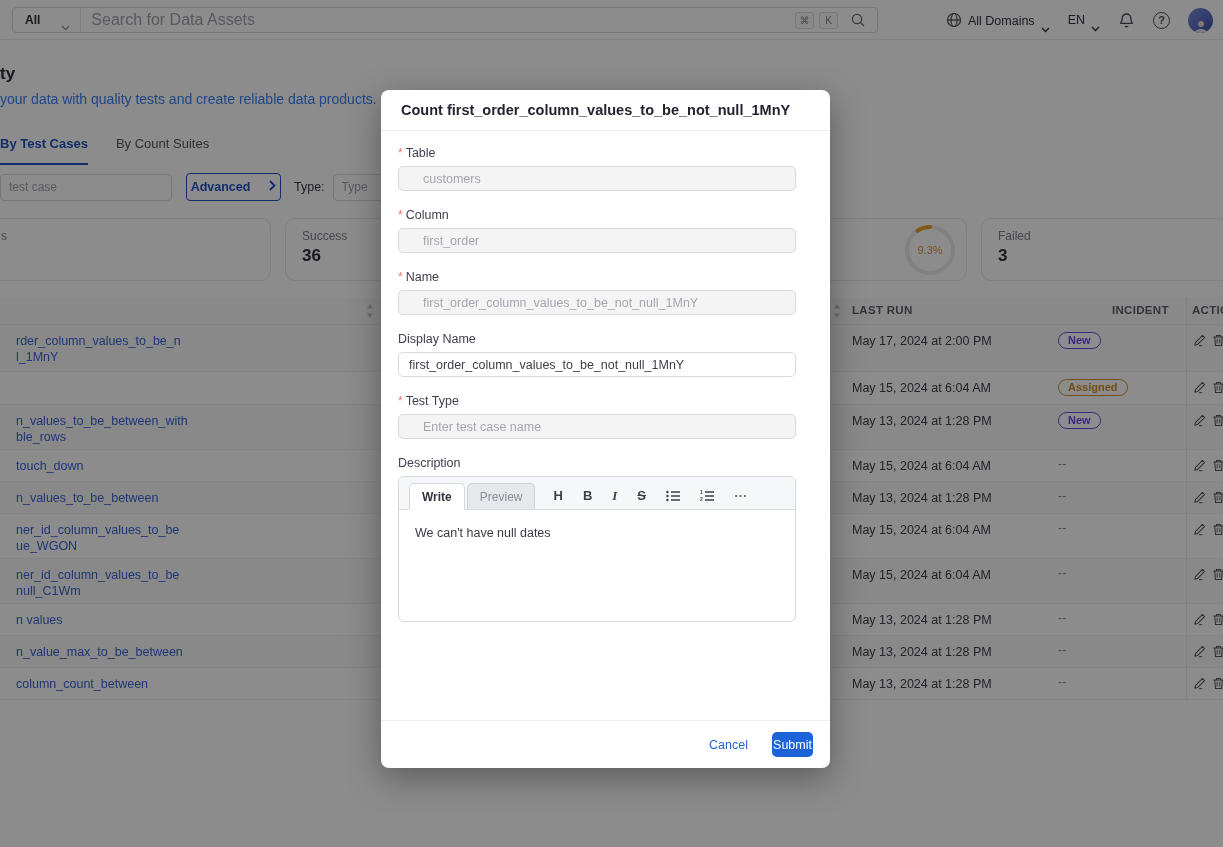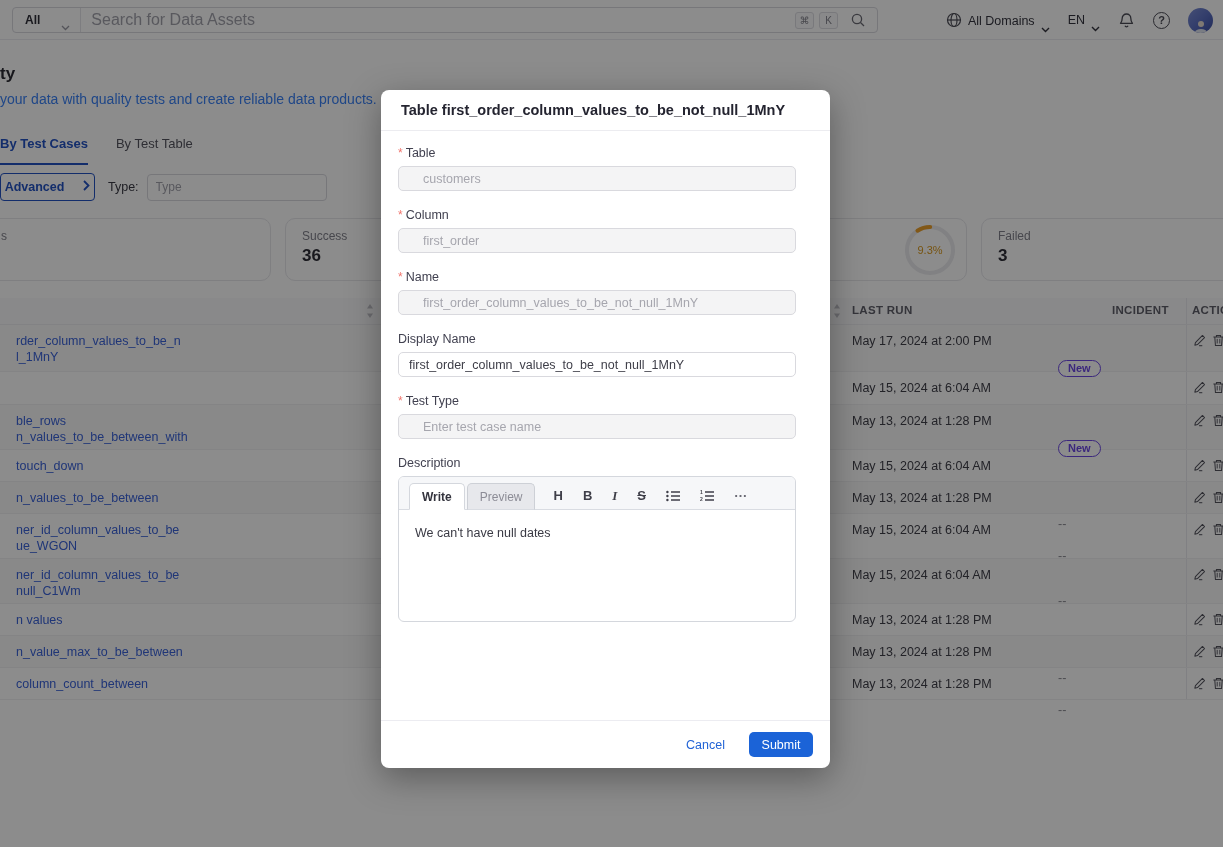--- a/index.html
+++ b/index.html
@@ -56,21 +56,21 @@
   
   .table { position:absolute; left:0; top:298px; width:1223px; }
   .thead { position:relative; height:27px; background:#fafafb; border-bottom:1px solid #ededf0; font-size:11.5px; font-weight:700; color:#5f5f6a; letter-spacing:.3px; }
   .th { position:absolute; top:6px; white-space:nowrap; }
   .sorter { position:absolute; top:6px; display:flex; flex-direction:column; line-height:0; cursor:pointer; }
   .sorter svg { display:block; }
   .trow { position:relative; border-bottom:1px solid #f0f0f3; font-size:12.5px; }
   .trow.odd { background:#fafafa; }
   .name-cell { position:absolute; left:16px; top:8px; width:372px; line-height:16px; color:#3b63d9; cursor:pointer; white-space:nowrap; overflow:hidden; }
   .run-cell { position:absolute; left:852px; top:9px; color:#40404a; white-space:nowrap; }
-  .inc-cell { position:absolute; left:1058px; top:7px;margin-top:28px; }
+  .inc-cell { position:absolute; left:1058px; top:7px; }
   .dash { color:#8a8a92; }
   .pill { display:inline-block; border-radius:10px; padding:1px 9px 2px; font-size:11px; font-weight:700; background:#fff; }
   .pill-new { color:#6c48e3; border:1px solid #6c48e3; }
   .pill-assigned { color:#cf8e2b; border:1px solid #cf8e2b; }
   .act-cell { position:absolute; left:1186px; top:0; bottom:0; width:37px; border-left:1px solid #e9e9ee; display:flex; align-items:flex-start; padding:9px 0 0 6px; gap:6px; color:#54545e; }
   .act-cell .abtn { cursor:pointer; display:flex; }
 
   
   .dim { position:absolute; inset:0; background:rgba(0,0,0,0.45); z-index:10; }
   .modal { position:absolute; left:381px; top:90px; width:449px; height:678px; background:#fff; border-radius:8px; box-shadow:0 10px 34px rgba(0,0,0,.35); z-index:20; }
@@ -96,21 +96,21 @@
   .etool.more { color:#6a6a74; letter-spacing:1px; font-weight:700; }
   .econtent { padding:16px 16px; font-size:12.5px; color:#3a3a44; }
 
   .crc-row { display:flex; align-items:center; gap:8px; margin-top:23px; }
   .crc-lb { font-size:12.5px; color:#414150; }
   .switch { width:28px; height:16px; border-radius:8px; background:#1f66e0; position:relative; cursor:pointer; }
   .switch .knob { position:absolute; right:2px; top:2px; width:12px; height:12px; border-radius:50%; background:#fff; }
 
   .m-foot { position:absolute; bottom:0; left:0; width:100%; height:48px; border-top:1px solid #ececf1; display:flex; align-items:center; justify-content:flex-end; gap:24px; padding-right:17px; border-radius:0 0 8px 8px; }
   .cancel { background:none; border:none; color:#2264d6; font-size:12.5px; cursor:pointer; font-family:"Liberation Sans",sans-serif; }
-  .submit { background:#1b63d7; border:none; color:#fff; font-size:12.5px; border-radius:5px; width:64px; height:25px; cursor:pointer; font-family:"Liberation Sans",sans-serif; }
+  .submit { background:#1b63d7; border:none; color:#fff; font-size:12.5px; border-radius:5px; width:41px; height:25px; cursor:pointer; font-family:"Liberation Sans",sans-serif; }
 </style>
 </head>
 <body>
 
 <div id="screen">
 
   <div class="topbar">
     <div class="searchbar">
       <div class="scope">
         <b>All</b>
@@ -168,24 +168,25 @@
           </svg>
       </span>
     </div>
   </div>
 
   <div class="pg-title">ty</div>
   <div class="pg-sub">your data with quality tests and create reliable data products.</div>
 
   <div class="tabs">
     <div class="tab active">By Test Cases</div>
-    <div class="tab">By Test Table</div>
+    <div class="tab">By Count Suites</div>
   </div>
 
   <div class="filters">
+    <input id="tc-search" class="f-input" placeholder="test case" style="">
     <button class="adv-btn">
       <span>Advanced</span>
       <span>
         <svg width="7" height="11" viewBox="0 0 7 11">
             <path d="M1 1l4.5 4.5L1 10" stroke="#2453c4" stroke-width="1.8" fill="none"></path>
           </svg>
       </span>
     </button>
     <span class="type-lb">Type:</span>
     <input id="type-input" class="f-input" placeholder="Type" style="">
@@ -273,22 +274,22 @@
             <span class="abtn">
               <svg width="13" height="13" viewBox="0 0 14 14">
                 <path d="M1.5 3.2h11M4.8 3V1.6h4.4V3M3 3.2l.7 9.2h6.6l.7-9.2" fill="none" stroke="currentColor" stroke-width="1.1"></path>
                 <path d="M5.6 5.2v5M8.4 5.2v5" stroke="currentColor" stroke-width="1"></path>
               </svg>
             </span>
           </div>
         </div>
         <div class="trow odd" style="height: 45px;">
           <div class="name-cell">
+            <div>n_values_to_be_between_with</div>
             <div>ble_rows</div>
-            <div>n_values_to_be_between_with</div>
           </div>
           <div class="run-cell">May 13, 2024 at 1:28 PM</div>
           <div class="inc-cell"><span class="pill pill-new">New</span></div>
           <div class="act-cell">
             <span class="abtn">
               <svg width="13" height="13" viewBox="0 0 14 14">
                 <path d="M10.2 1.6l2.2 2.2-7.6 7.6-2.8.6.6-2.8z" fill="none" stroke="currentColor" stroke-width="1.1" stroke-linejoin="round"></path>
                 <path d="M6.5 12.6h3.5" stroke="currentColor" stroke-width="1.1"></path>
               </svg>
             </span>
@@ -454,21 +455,21 @@
             </span>
           </div>
         </div>
       </div>
   </div>
 
   <div class="dim"></div>
 
   <div class="modal">
     <div class="m-head">
-      <span class="m-title">Table first_order_column_values_to_be_not_null_1MnY</span>
+      <span class="m-title">Count first_order_column_values_to_be_not_null_1MnY</span>
     </div>
     <div class="m-body">
 
       <div class="fgroup">
         <div class="flabel">
           <span class="req">*</span>
           <span>Table</span>
         </div>
         <input class="finput" disabled="" value="customers" style="">
       </div>

